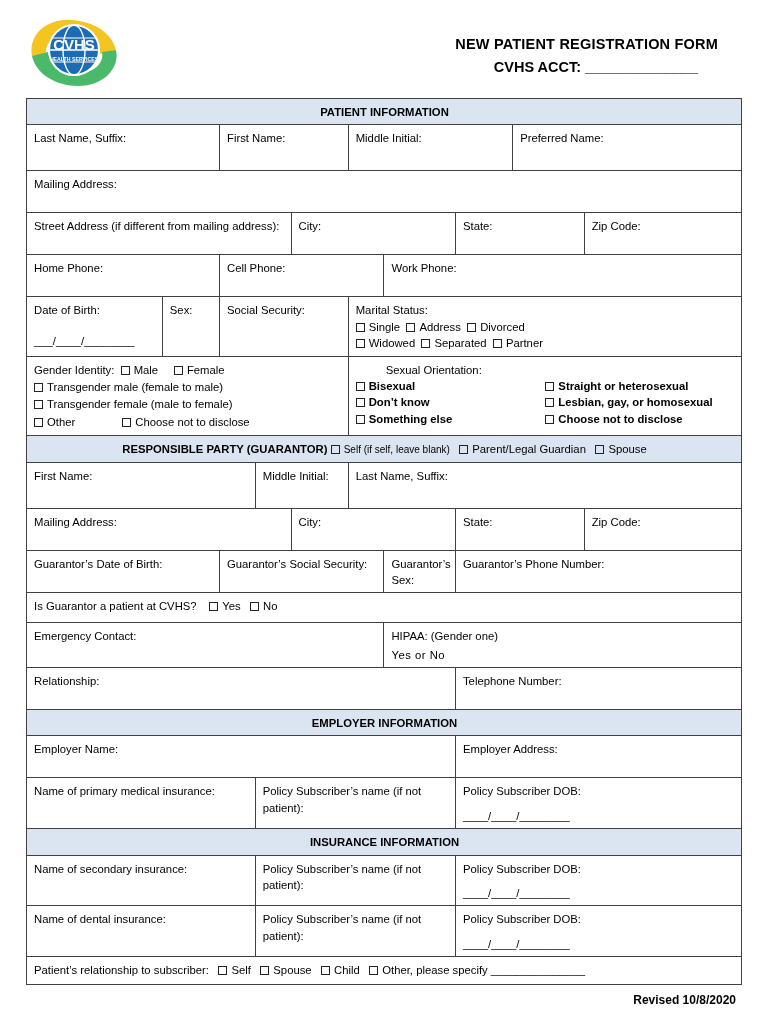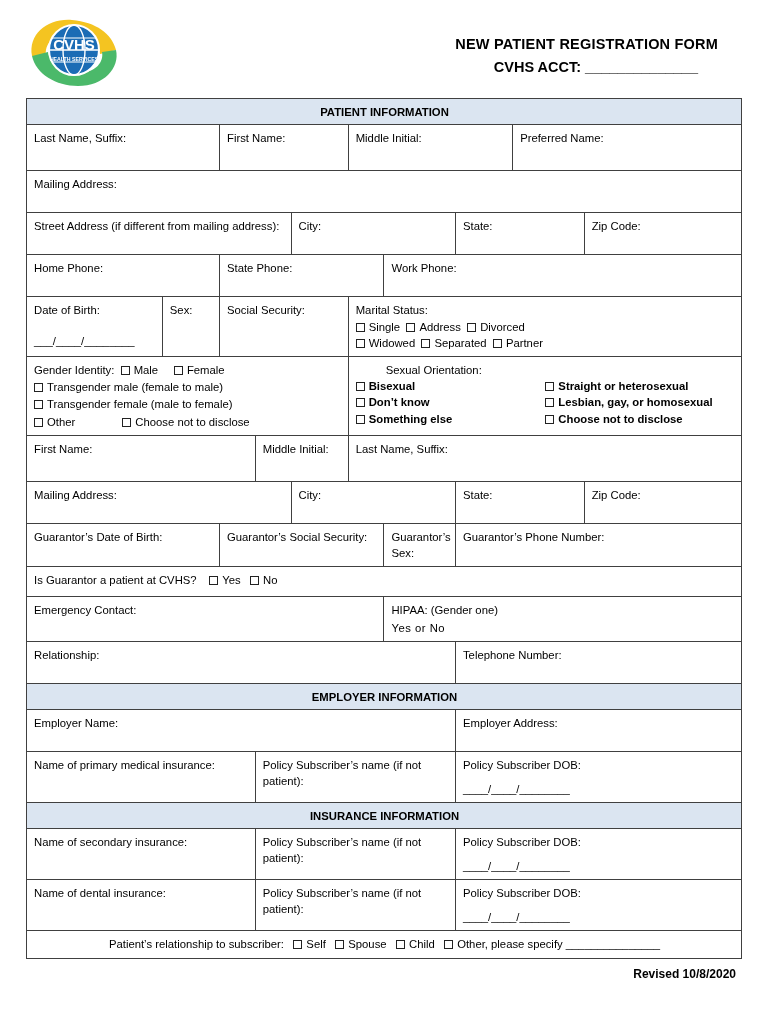--- a/index.html
+++ b/index.html
@@ -107,21 +107,21 @@
 
   .footer-note {
     text-align: right;
     font-size: 12px;
     font-weight: bold;
     margin-top: 8px;
     padding-right: 6px;
   }
 
   .center-row {
-    text-align: center;
+    text-align: left;
     font-size: 11.3px;
   }
   .dob-line {
     letter-spacing: 0px;
     margin-top: 14px;
     font-size: 11.3px;
   }
   .pol-dob-line {
     margin-top: 8px;
     font-size: 11.3px;
@@ -196,21 +196,21 @@
 
     <tr>
       <td class="med" colspan="5">Street Address (if different from mailing address):</td>
       <td class="med" colspan="4">City:</td>
       <td class="med" colspan="2">State:</td>
       <td class="med" colspan="2">Zip Code:</td>
     </tr>
 
     <tr>
       <td class="med" colspan="3">Home Phone:</td>
-      <td class="med" colspan="4">State Phone:</td>
+      <td class="med" colspan="4">Cell Phone:</td>
       <td class="med" colspan="6">Work Phone:</td>
     </tr>
 
     <tr>
       <td colspan="2" style="height:54px">
         <div>Date of Birth:</div>
         <div class="dob-line">___/____/________</div>
       </td>
       <td colspan="1">Sex:</td>
       <td colspan="3">Social Security:</td>
@@ -254,20 +254,28 @@
           <div><span class="cb"></span><span>Don’t know</span></div>
           <div><span class="cb"></span><span>Lesbian, gay, or homosexual</span></div>
         </div>
         <div class="cols2">
           <div><span class="cb"></span><span>Something else</span></div>
           <div><span class="cb"></span><span>Choose not to disclose</span></div>
         </div>
       </td>
     </tr>
 
+    <tr>
+      <td class="band-left" colspan="13">
+        <span>RESPONSIBLE PARTY (GUARANTOR)</span>
+        <span class="cb"></span><span class="nb" style="font-size:10px">Self (if self, leave blank)</span>
+        &nbsp;&nbsp;<span class="cb"></span><span class="nb">Parent/Legal Guardian</span>
+        &nbsp;&nbsp;<span class="cb"></span><span class="nb">Spouse</span>
+      </td>
+    </tr>
 
     <tr>
       <td class="tall" colspan="4">First Name:</td>
       <td class="tall" colspan="2">Middle Initial:</td>
       <td class="tall" colspan="7">Last Name, Suffix:</td>
     </tr>
 
     <tr>
       <td class="med" colspan="5">Mailing Address:</td>
       <td class="med" colspan="4">City:</td>

